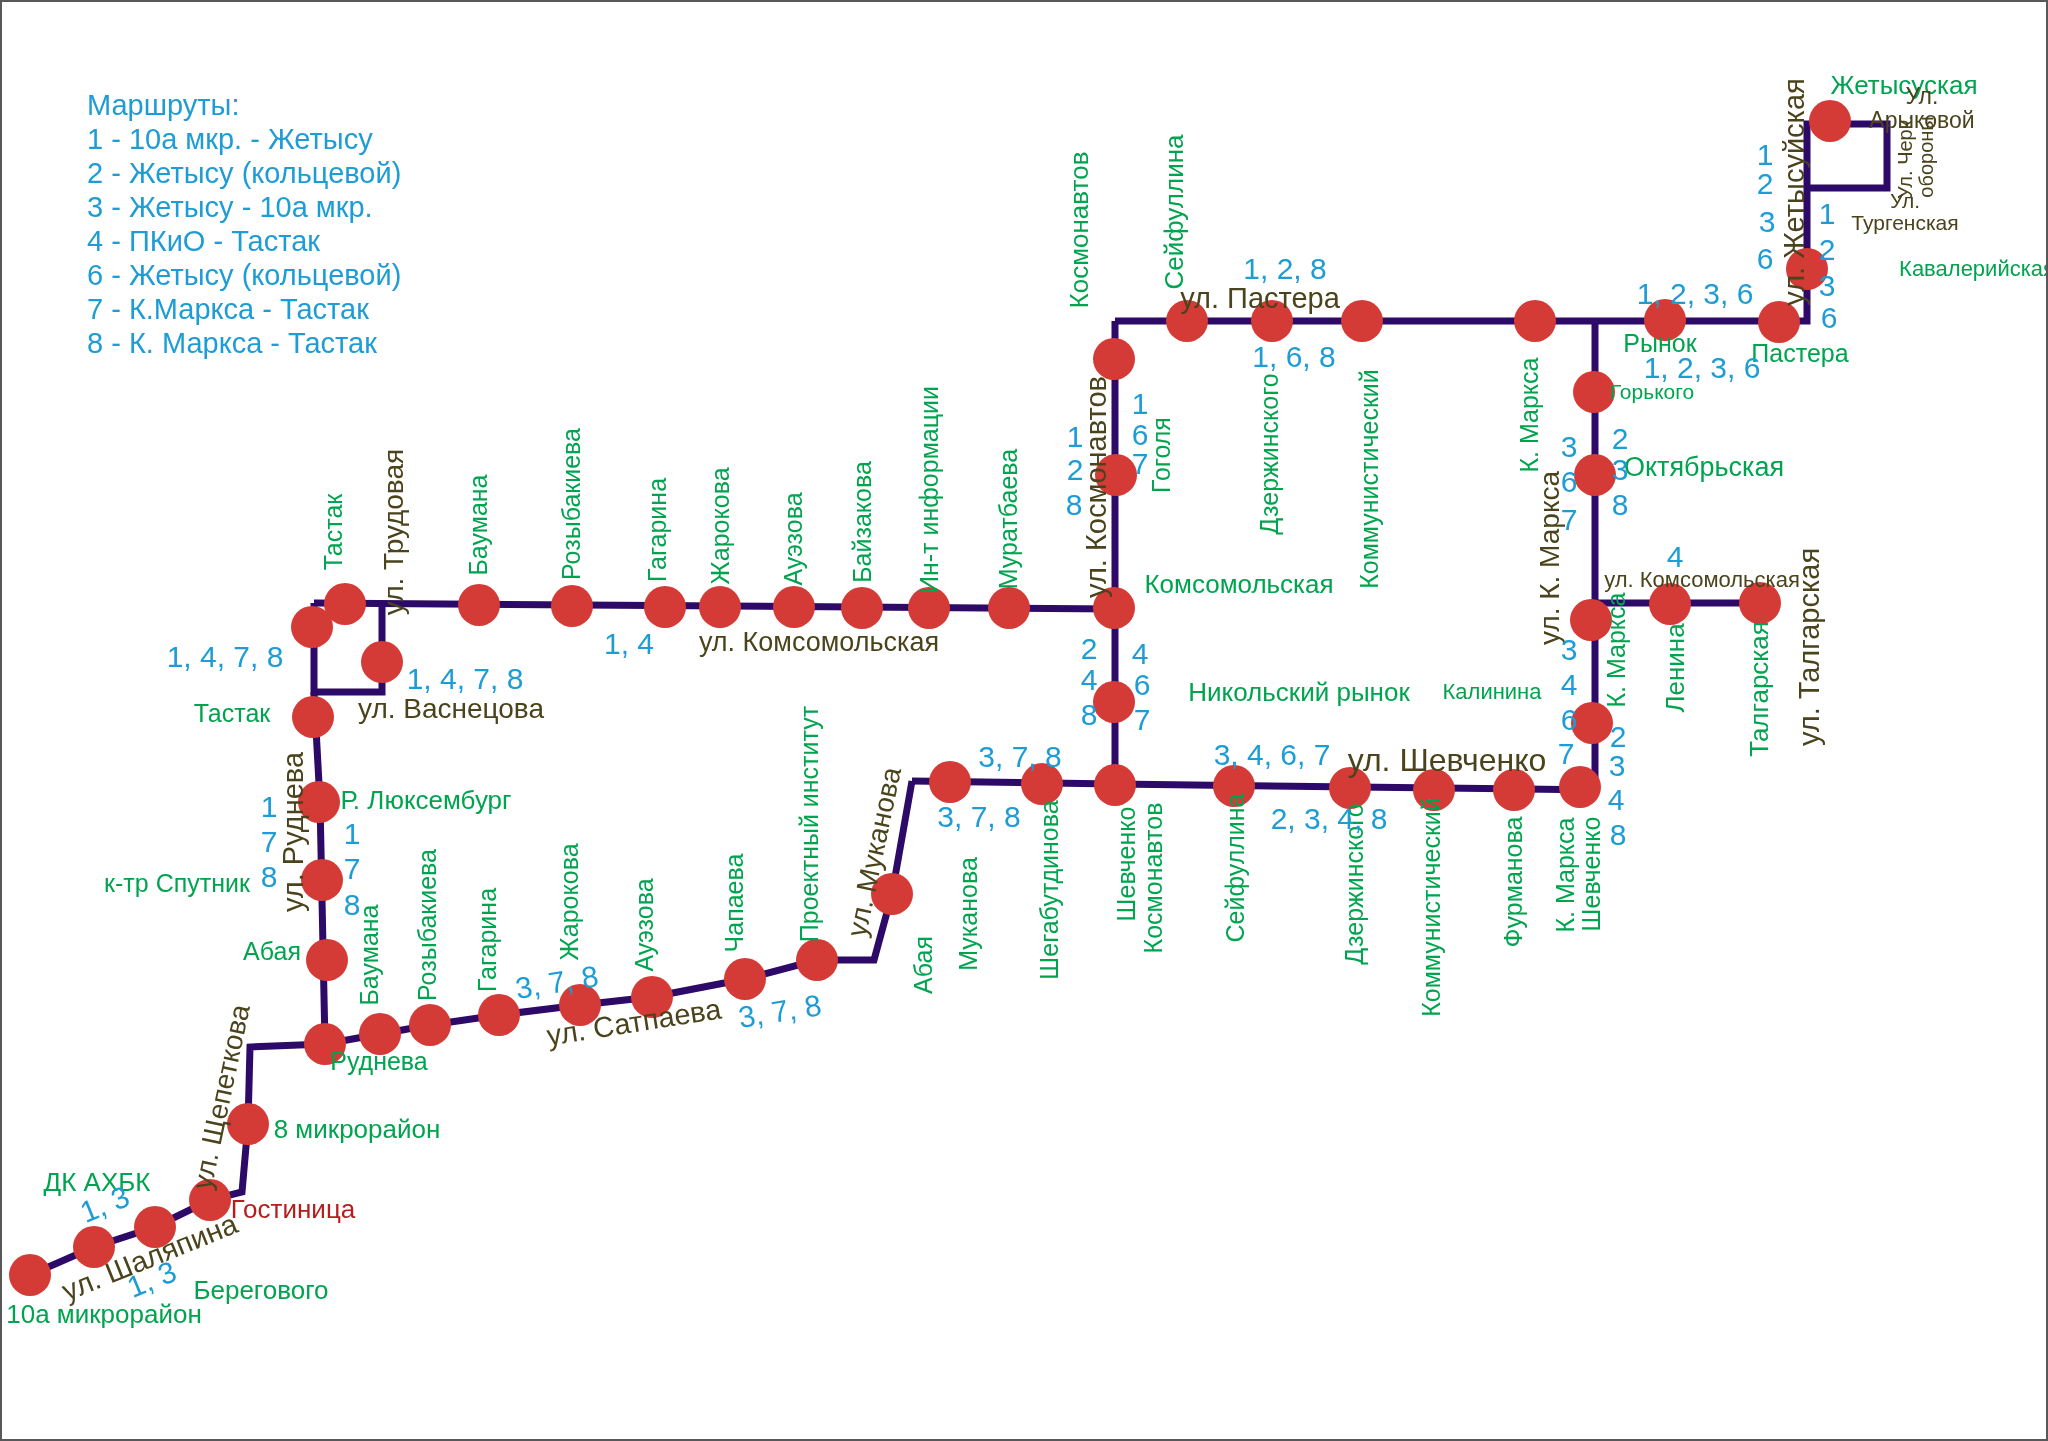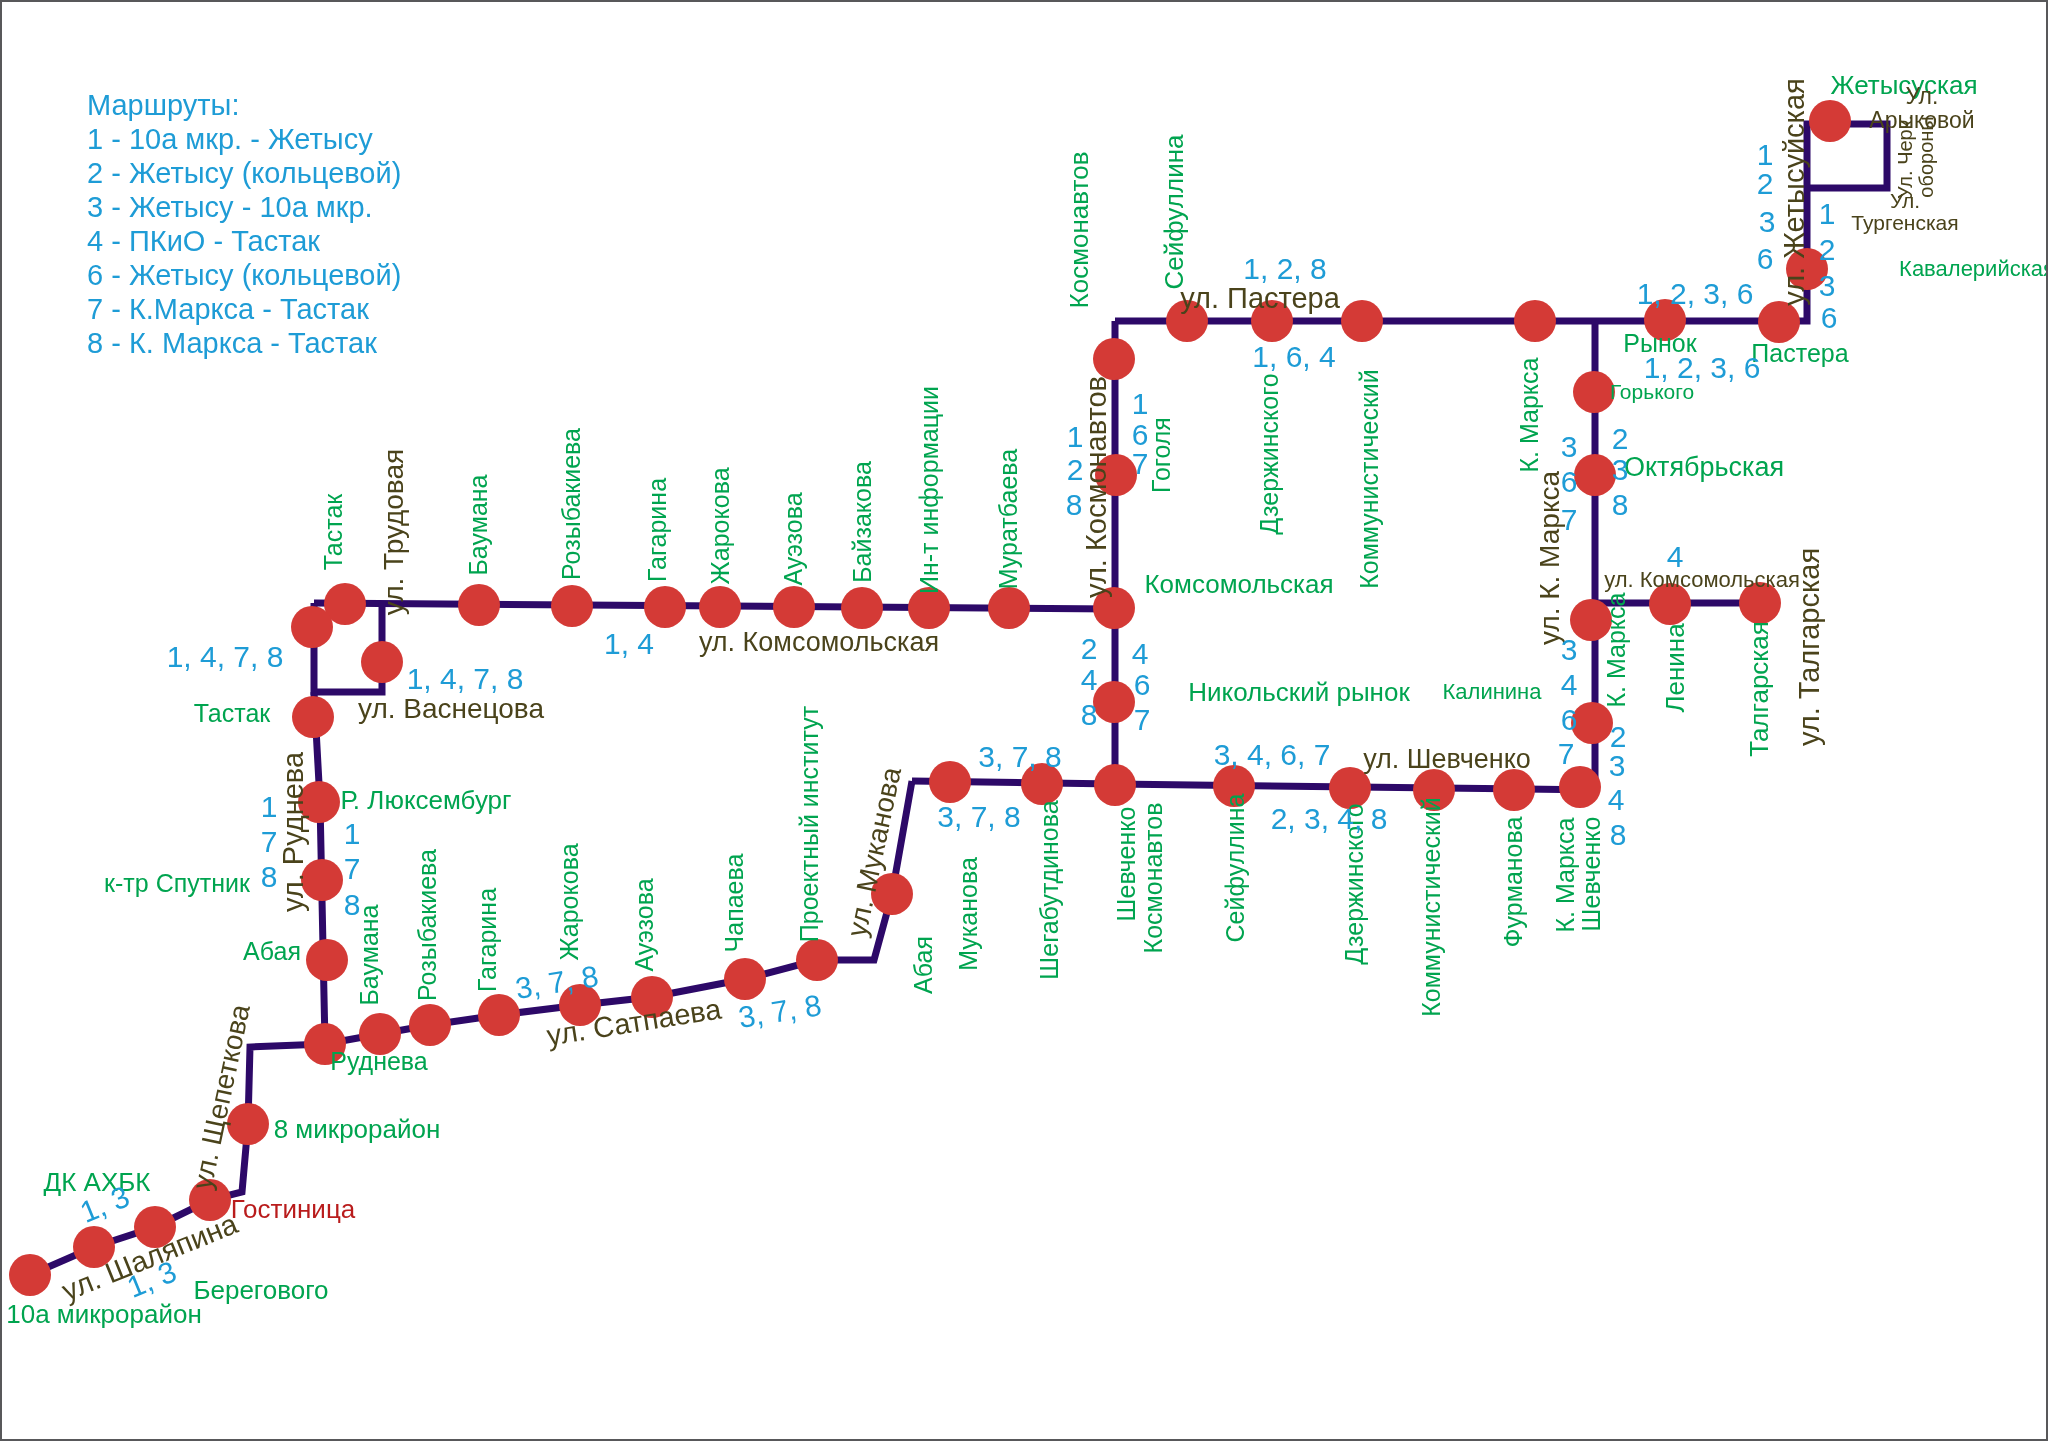--- a/index.html
+++ b/index.html
@@ -160,26 +160,26 @@
       <div class="map-label" style="left: 1258px; top: 297px; font-size: 29px; color: rgb(74, 67, 27); transform: translate(-50%, -50%) rotate(0deg);">ул. Пастера</div>
       <div class="map-label" style="left: 1095px; top: 485px; font-size: 29px; color: rgb(74, 67, 27); transform: translate(-50%, -50%) rotate(-90deg);">ул. Космонавтов</div>
       <div class="map-label" style="left: 817px; top: 641px; font-size: 27px; color: rgb(74, 67, 27); transform: translate(-50%, -50%) rotate(0deg);">ул. Комсомольская</div>
       <div class="map-label" style="left: 417px; top: 707px; font-size: 28px; color: rgb(74, 67, 27); transform: translate(-50%, -50%) rotate(0deg); margin-left: 32px;">ул. Васнецова</div>
       <div class="map-label" style="left: 392px; top: 530px; font-size: 28px; color: rgb(74, 67, 27); transform: translate(-50%, -50%) rotate(-90deg);">ул. Трудовая</div>
       <div class="map-label" style="left: 292px; top: 830px; font-size: 29px; color: rgb(74, 67, 27); transform: translate(-50%, -50%) rotate(-90deg);">ул. Руднева</div>
       <div class="map-label" style="left: 220px; top: 1095px; font-size: 28px; color: rgb(74, 67, 27); transform: translate(-50%, -50%) rotate(-78deg);">ул. Щепеткова</div>
       <div class="map-label" style="left: 148px; top: 1256px; font-size: 29px; color: rgb(74, 67, 27); transform: translate(-50%, -50%) rotate(-22deg);">ул. Шаляпина</div>
       <div class="map-label" style="left: 632px; top: 1021px; font-size: 29px; color: rgb(74, 67, 27); transform: translate(-50%, -50%) rotate(-9deg);">ул. Сатпаева</div>
       <div class="map-label" style="left: 873px; top: 850px; font-size: 28px; color: rgb(74, 67, 27); transform: translate(-50%, -50%) rotate(-78deg);">ул. Муканова</div>
-      <div class="map-label" style="left: 1445px; top: 758px; font-size: 27px; color: rgb(74, 67, 27); transform: translate(-50%, -50%) rotate(0deg);">ул. Шевченко</div>
+      <div class="map-label" style="left: 1445px; top: 758px; font-size: 32px; color: rgb(74, 67, 27); transform: translate(-50%, -50%) rotate(0deg);">ул. Шевченко</div>
       <div class="map-label" style="left: 1700px; top: 578px; font-size: 22px; color: rgb(74, 67, 27); transform: translate(-50%, -50%) rotate(0deg);">ул. Комсомольская</div>
       <div class="map-label" style="left: 1548px; top: 556px; font-size: 28px; color: rgb(74, 67, 27); transform: translate(-50%, -50%) rotate(-90deg);">ул. К. Маркса</div>
       <div class="map-label" style="left: 1808px; top: 645px; font-size: 29px; color: rgb(74, 67, 27); transform: translate(-50%, -50%) rotate(-90deg);">ул. Талгарская</div>
       <div class="map-label" style="left: 1283px; top: 267px; font-size: 30px; color: rgb(30, 156, 214); transform: translate(-50%, -50%) rotate(0deg); text-align: right;">1, 2, 8</div>
-      <div class="map-label" style="left: 1292px; top: 355px; font-size: 30px; color: rgb(30, 156, 214); transform: translate(-50%, -50%) rotate(0deg);">1, 6, 4</div>
+      <div class="map-label" style="left: 1292px; top: 355px; font-size: 30px; color: rgb(30, 156, 214); transform: translate(-50%, -50%) rotate(0deg);">1, 6, 8</div>
       <div class="map-label" style="left: 1693px; top: 292px; font-size: 30px; color: rgb(30, 156, 214); transform: translate(-50%, -50%) rotate(0deg);">1, 2, 3, 6</div>
       <div class="map-label" style="left: 1700px; top: 366px; font-size: 30px; color: rgb(30, 156, 214); transform: translate(-50%, -50%) rotate(0deg);">1, 2, 3, 6</div>
       <div class="map-label" style="left: 1763px; top: 153px; font-size: 30px; color: rgb(30, 156, 214); transform: translate(-50%, -50%) rotate(0deg);">1</div>
       <div class="map-label" style="left: 1763px; top: 182px; font-size: 30px; color: rgb(30, 156, 214); transform: translate(-50%, -50%) rotate(0deg);">2</div>
       <div class="map-label" style="left: 1765px; top: 220px; font-size: 30px; color: rgb(30, 156, 214); transform: translate(-50%, -50%) rotate(0deg);">3</div>
       <div class="map-label" style="left: 1763px; top: 257px; font-size: 30px; color: rgb(30, 156, 214); transform: translate(-50%, -50%) rotate(0deg);">6</div>
       <div class="map-label" style="left: 1825px; top: 212px; font-size: 30px; color: rgb(30, 156, 214); transform: translate(-50%, -50%) rotate(0deg);">1</div>
       <div class="map-label" style="left: 1825px; top: 248px; font-size: 30px; color: rgb(30, 156, 214); transform: translate(-50%, -50%) rotate(0deg);">2</div>
       <div class="map-label" style="left: 1825px; top: 284px; font-size: 30px; color: rgb(30, 156, 214); transform: translate(-50%, -50%) rotate(0deg);">3</div>
       <div class="map-label" style="left: 1827px; top: 316px; font-size: 30px; color: rgb(30, 156, 214); transform: translate(-50%, -50%) rotate(0deg);">6</div>

